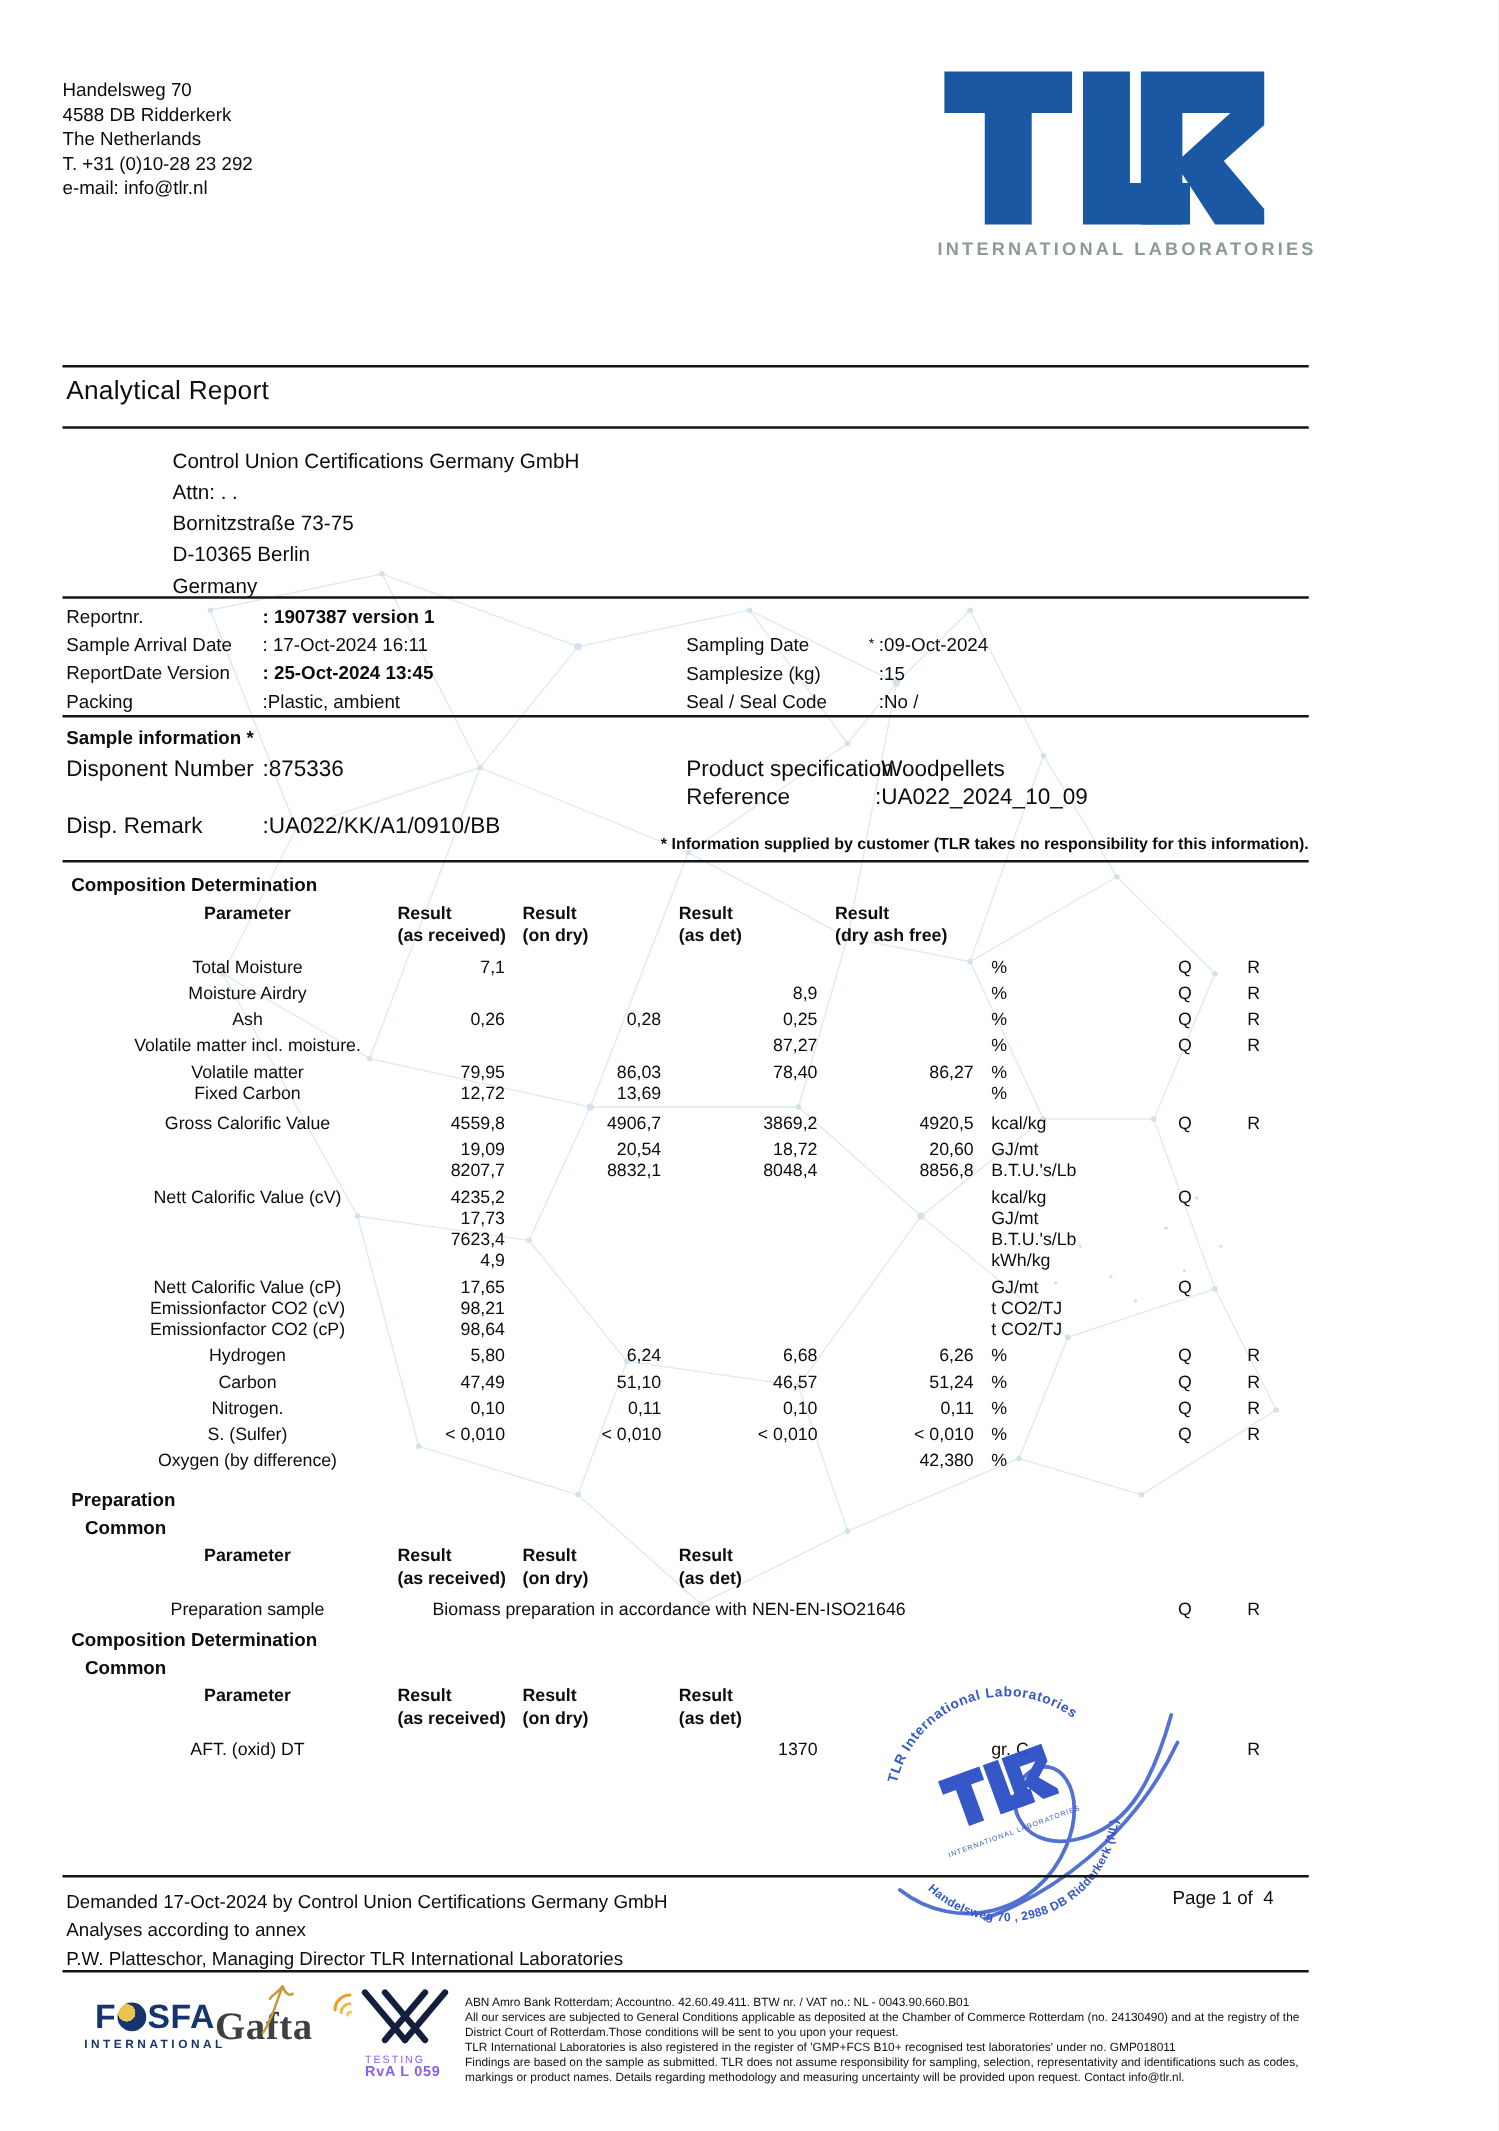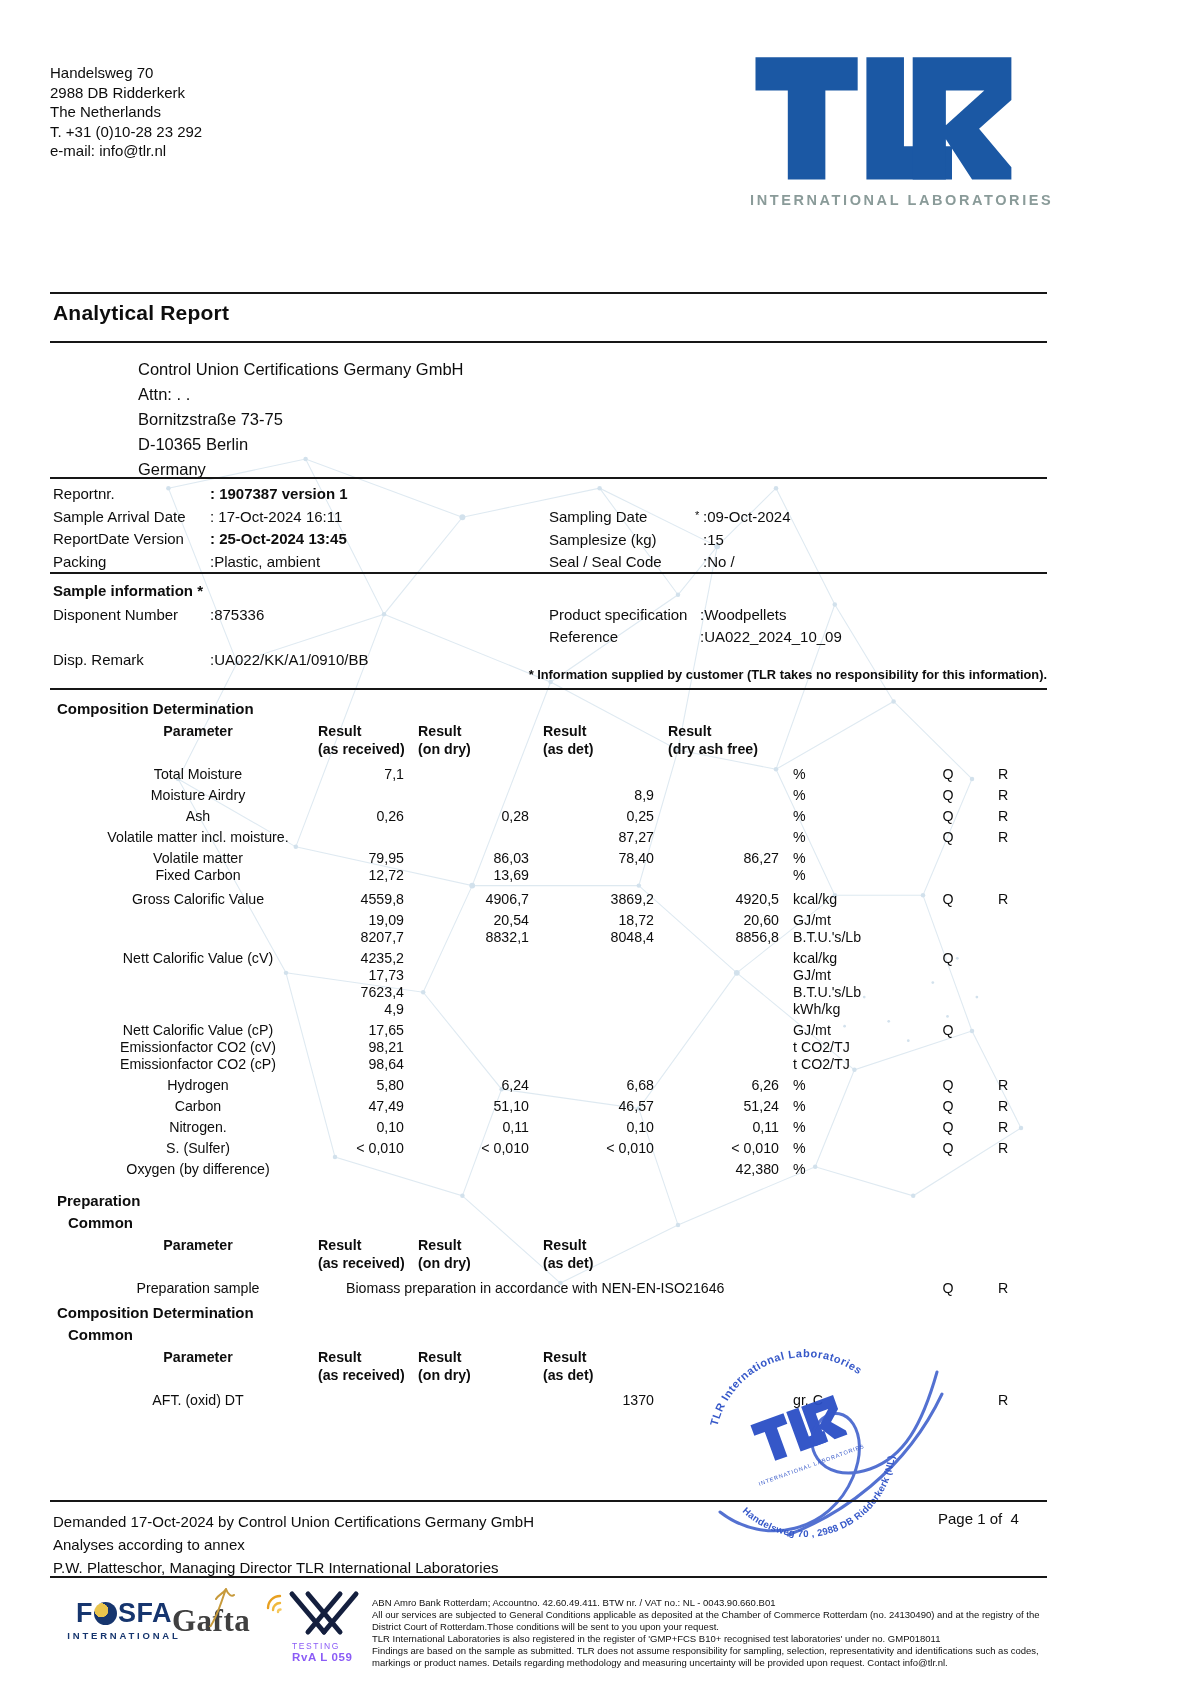--- a/index.html
+++ b/index.html
@@ -10,37 +10,37 @@
 
   
   .lh-address{left:50px;top:63px;font-size:15px;line-height:19.5px;white-space:nowrap}
   .logo-wrap{left:750px;top:52px;width:300px}
   .logo-svg{display:block;width:262px;height:131px;margin-left:2px}
   .logo-sub{margin-top:9px;font-size:14.5px;font-weight:700;letter-spacing:2.6px;
             color:#8a9b99;white-space:nowrap}
   .sr{position:absolute;width:1px;height:1px;overflow:hidden;clip:rect(0 0 0 0)}
 
   
-  .title{left:53px;top:301px;font-size:21px;font-weight:700;letter-spacing:.2px}
+  .title{left:53px;top:301px;font-size:21px;font-weight:400;letter-spacing:.2px}
   .recipient{left:138px;top:357px;font-size:16.5px;line-height:25px}
   .recipient .rname{font-weight:400}
 
   
   .meta{font-size:15px;line-height:22.6px}
   .meta-left{left:53px;top:483px}
   .meta-right{left:549px;top:506px}
   .meta-row{display:flex;white-space:nowrap}
   .ml{flex:none;width:157px}
   .meta-right .ml{width:146px}
   .mstar{flex:none;display:inline-block;width:8px;font-size:11px;line-height:14px;padding-top:2px}
   .bv .mv{font-weight:700}
 
   
   .si-head{left:53px;top:582px;font-size:15px;font-weight:700}
-  .si{font-size:15px;line-height:22.4px}
+  .si{font-size:18px;line-height:22.4px}
   .si-row{display:flex;white-space:nowrap}
   .si .ml{width:157px}
   .si-right .ml{width:151px}
   .si-l1{left:53px;top:604px}
   .si-l2{left:53px;top:649px}
   .si-right{left:549px;top:604px}
   .note{right:152px;top:667px;font-size:12.8px;font-weight:700}
 
   
   .sec-head{font-size:15px;font-weight:700}
@@ -131,21 +131,21 @@
           <circle cx="835" cy="630" r="1.4"></circle>
         <circle cx="770" cy="615" r="1.4"></circle>
           <circle cx="875" cy="605" r="1.4"></circle>
       </g>
     </g>
   </svg>
 
   <div class="abs lh-address">
 
   <div><span>Handelsweg 70</span></div>
-      <div><span>2988 DB Ridderkerk</span></div>
+      <div><span>4588 DB Ridderkerk</span></div>
       <div><span>The Netherlands</span></div>
       <div><span>T. +31 (0)10-28 23 292</span></div>
       <div><span>e-mail: info@tlr.nl</span></div>
     </div>
 
   <div class="abs logo-wrap">
     <span class="sr">TLR</span>
     <svg class="logo-svg" viewBox="0 0 300 150" aria-hidden="true">
       <defs>
         <g id="tlr-shape">

